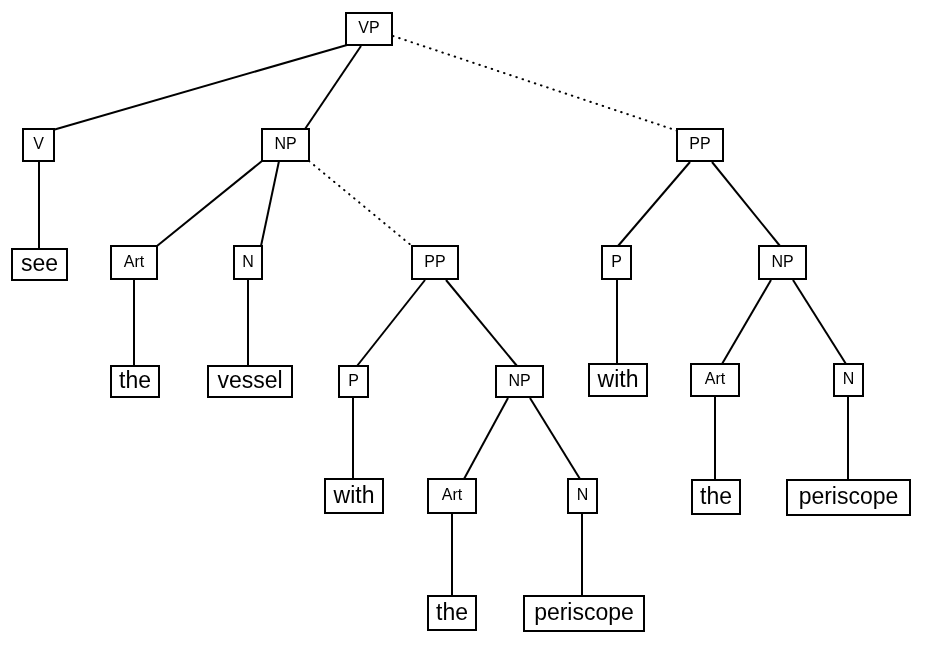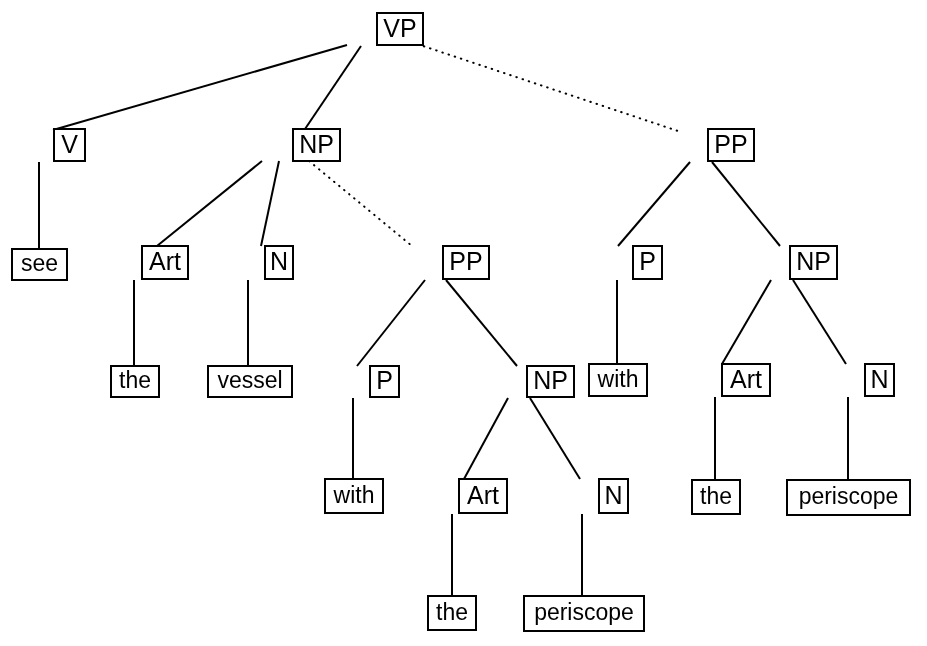--- a/index.html
+++ b/index.html
@@ -31,23 +31,22 @@
     background: #ffffff;
     display: flex;
     align-items: center;
     justify-content: center;
     line-height: 1;
     color: #000000;
     white-space: nowrap;
     z-index: 2;
   }
   .node.cat {
-    font-size: 25px;
+    font-size: 16px;
     font-style: normal;
-    margin-left: 31px;
   }
   .node.leaf {
     font-size: 23px;
   }
   .node .lbl {
     display: block;
     padding-bottom: 2px;
   }
 </style>
 </head>

